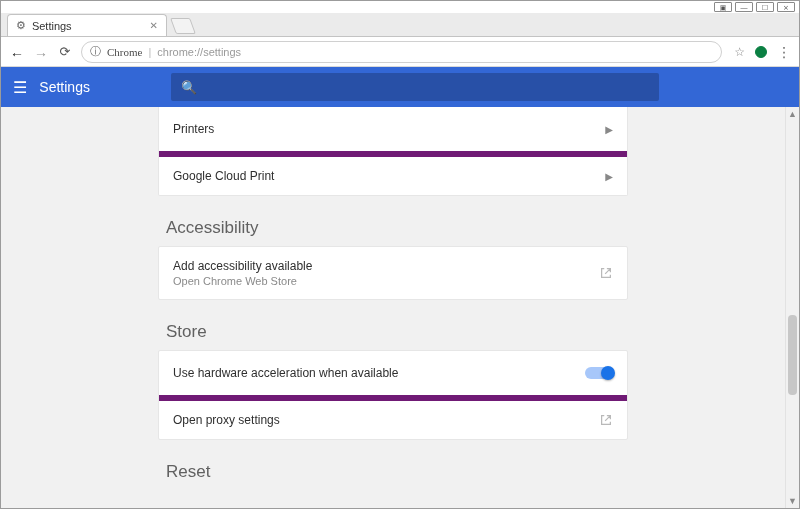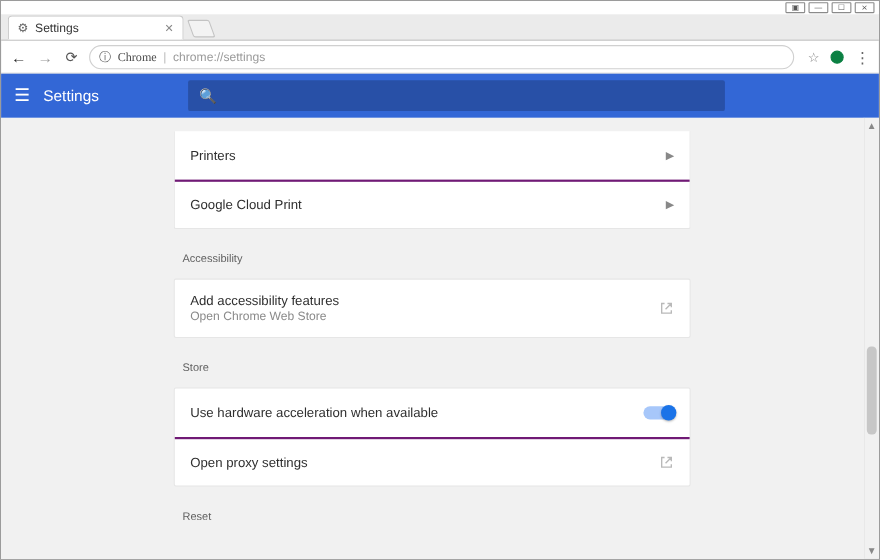--- a/index.html
+++ b/index.html
@@ -37,23 +37,23 @@
   .search-ico { font-size:13px; color:#cddcf9;}
   .search-input { background:transparent; border:none; outline:none; color:#fff; font-size:12px; flex:1;}
   .search-input::placeholder { color:#cddcf9; }
 
   
   .viewport { flex:1; display:flex; position:relative; overflow:hidden;}
   .scroll-area { flex:1; background:#f1f1f1; overflow-y:auto; position:relative;}
   .scroll-inner { width:100%; min-height:100%; padding:0 0 50px 0;}
   .col { width:470px; margin: 0 auto 0 auto; padding-left:0;}
 
-  .section-label { font-size:10px; color:#616161; margin:22px 0 8px 8px; }
-  .card { background:#fff; border:1px solid #e6e6e6; border-radius:2px;margin-top:12px; }
-  .row { min-height:44px; display:flex; align-items:center; justify-content:space-between; padding:12px 14px; border-top:2px solid #701a75; font-size:12px; color:#2f2f2f;}
+  .section-label { font-size:17px; color:#616161; margin:22px 0 8px 8px; }
+  .card { background:#fff; border:1px solid #e6e6e6; border-radius:2px; }
+  .row { min-height:44px; display:flex; align-items:center; justify-content:space-between; padding:12px 14px; border-top:6px solid #701a75; font-size:12px; color:#2f2f2f;}
   .row:first-child { border-top:none;}
   .row .texts { display:flex; flex-direction:column; gap:2px;}
   .row .sub { color:#8a8a8a; font-size:11px;}
   .chev { color:#888; font-size:10px;}
   .toggle { width:28px; height:12px; border-radius:6px; background:#a7c7fa; position:relative; }
   .toggle .knob { width:14px; height:14px; border-radius:50%; background:#1a73e8; position:absolute; right:-2px; top:-1px; box-shadow:0 1px 2px rgba(0,0,0,.3);}
 
   
   .vscroll { width:14px; background:#f1f1f1; border-left:1px solid #e2e2e2; display:flex; flex-direction:column; align-items:center;}
   .vscroll .arrow { width:100%; height:14px; font-size:9px; color:#888; display:flex; align-items:center; justify-content:center;}
@@ -120,21 +120,21 @@
             <div class="row">
               <span>Google Cloud Print</span>
               <span class="chev">▶</span>
             </div>
           </div>
 
           <div class="section-label">Accessibility</div>
           <div class="card">
             <div class="row">
               <div class="texts">
-                <span>Add accessibility features</span>
+                <span>Add accessibility available</span>
                 <span class="sub">Open Chrome Web Store</span>
               </div>
               <svg class="ext-link-svg" width="14" height="14" viewBox="0 0 16 16">
                 <path d="M6 3H3v10h10v-3M9 3h4v4M13 3L7 9"></path>
               </svg>
             </div>
           </div>
 
           <div class="section-label">Store</div>
           <div class="card">

